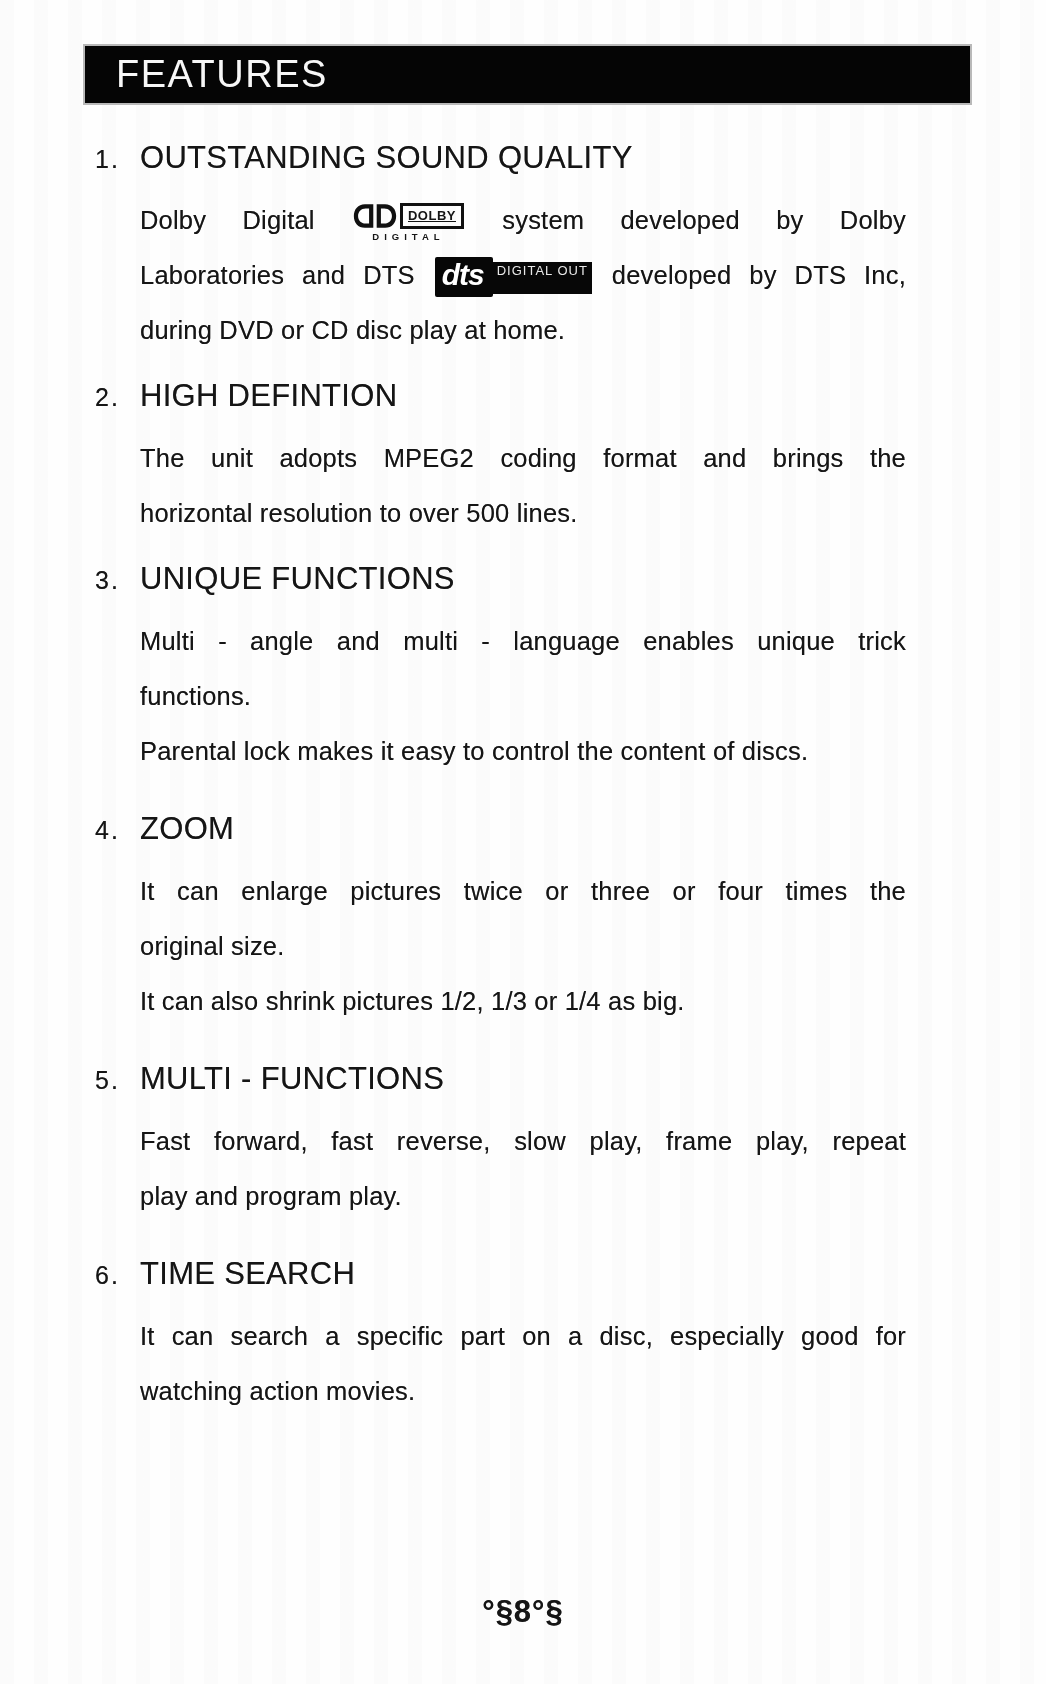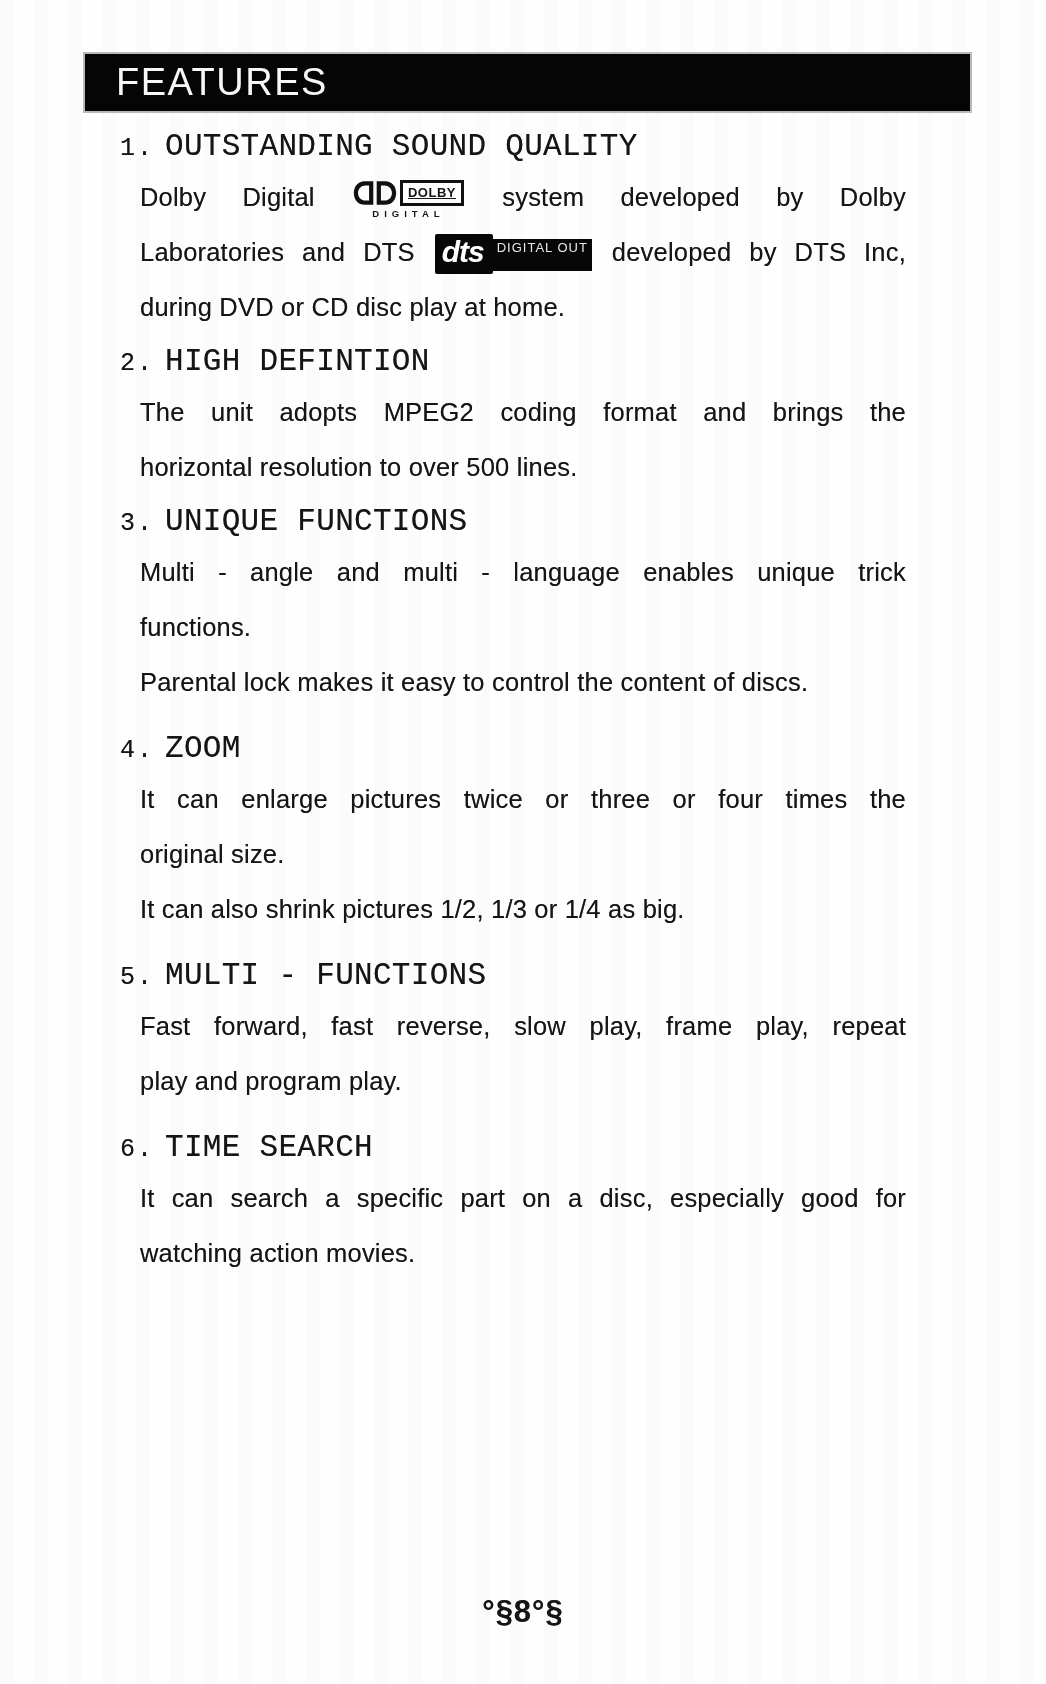--- a/index.html
+++ b/index.html
@@ -19,35 +19,33 @@
   }
   .header-bar {
     position: absolute;
     left: 85px; top: 46px;
     width: 885px; height: 57px;
     background: #050505;
     outline: 2px solid #b9b9b9;
     outline-offset: 0px;
     display: flex;
     align-items: center;
-    margin-top: 8px;
   }
   .header-title {
     color: #f7f7f7;
     font-size: 38px;
     letter-spacing: 1.5px;
     padding-left: 31px;
     text-shadow: none;
   }
   .content { position: absolute; left: 0; top: 103px; width: 1046px; }
   .feat-head {
-    padding-left: 120px;
-    line-height: 38px;
+    padding-left: 95px;
+    line-height: 60px;
     white-space: nowrap;
-    font-family: Liberation Mono, monospace;
   }
   .feature:nth-child(1) .feat-head { margin-top: 25px; }
   .feature:nth-child(2) .feat-head,
   .feature:nth-child(3) .feat-head { margin-top: 8px; }
   .feature:nth-child(n+4) .feat-head { margin-top: 20px; }
   .feat-num {
     display: inline-block;
     width: 45px;
     font-size: 25px;
     letter-spacing: 2px;

